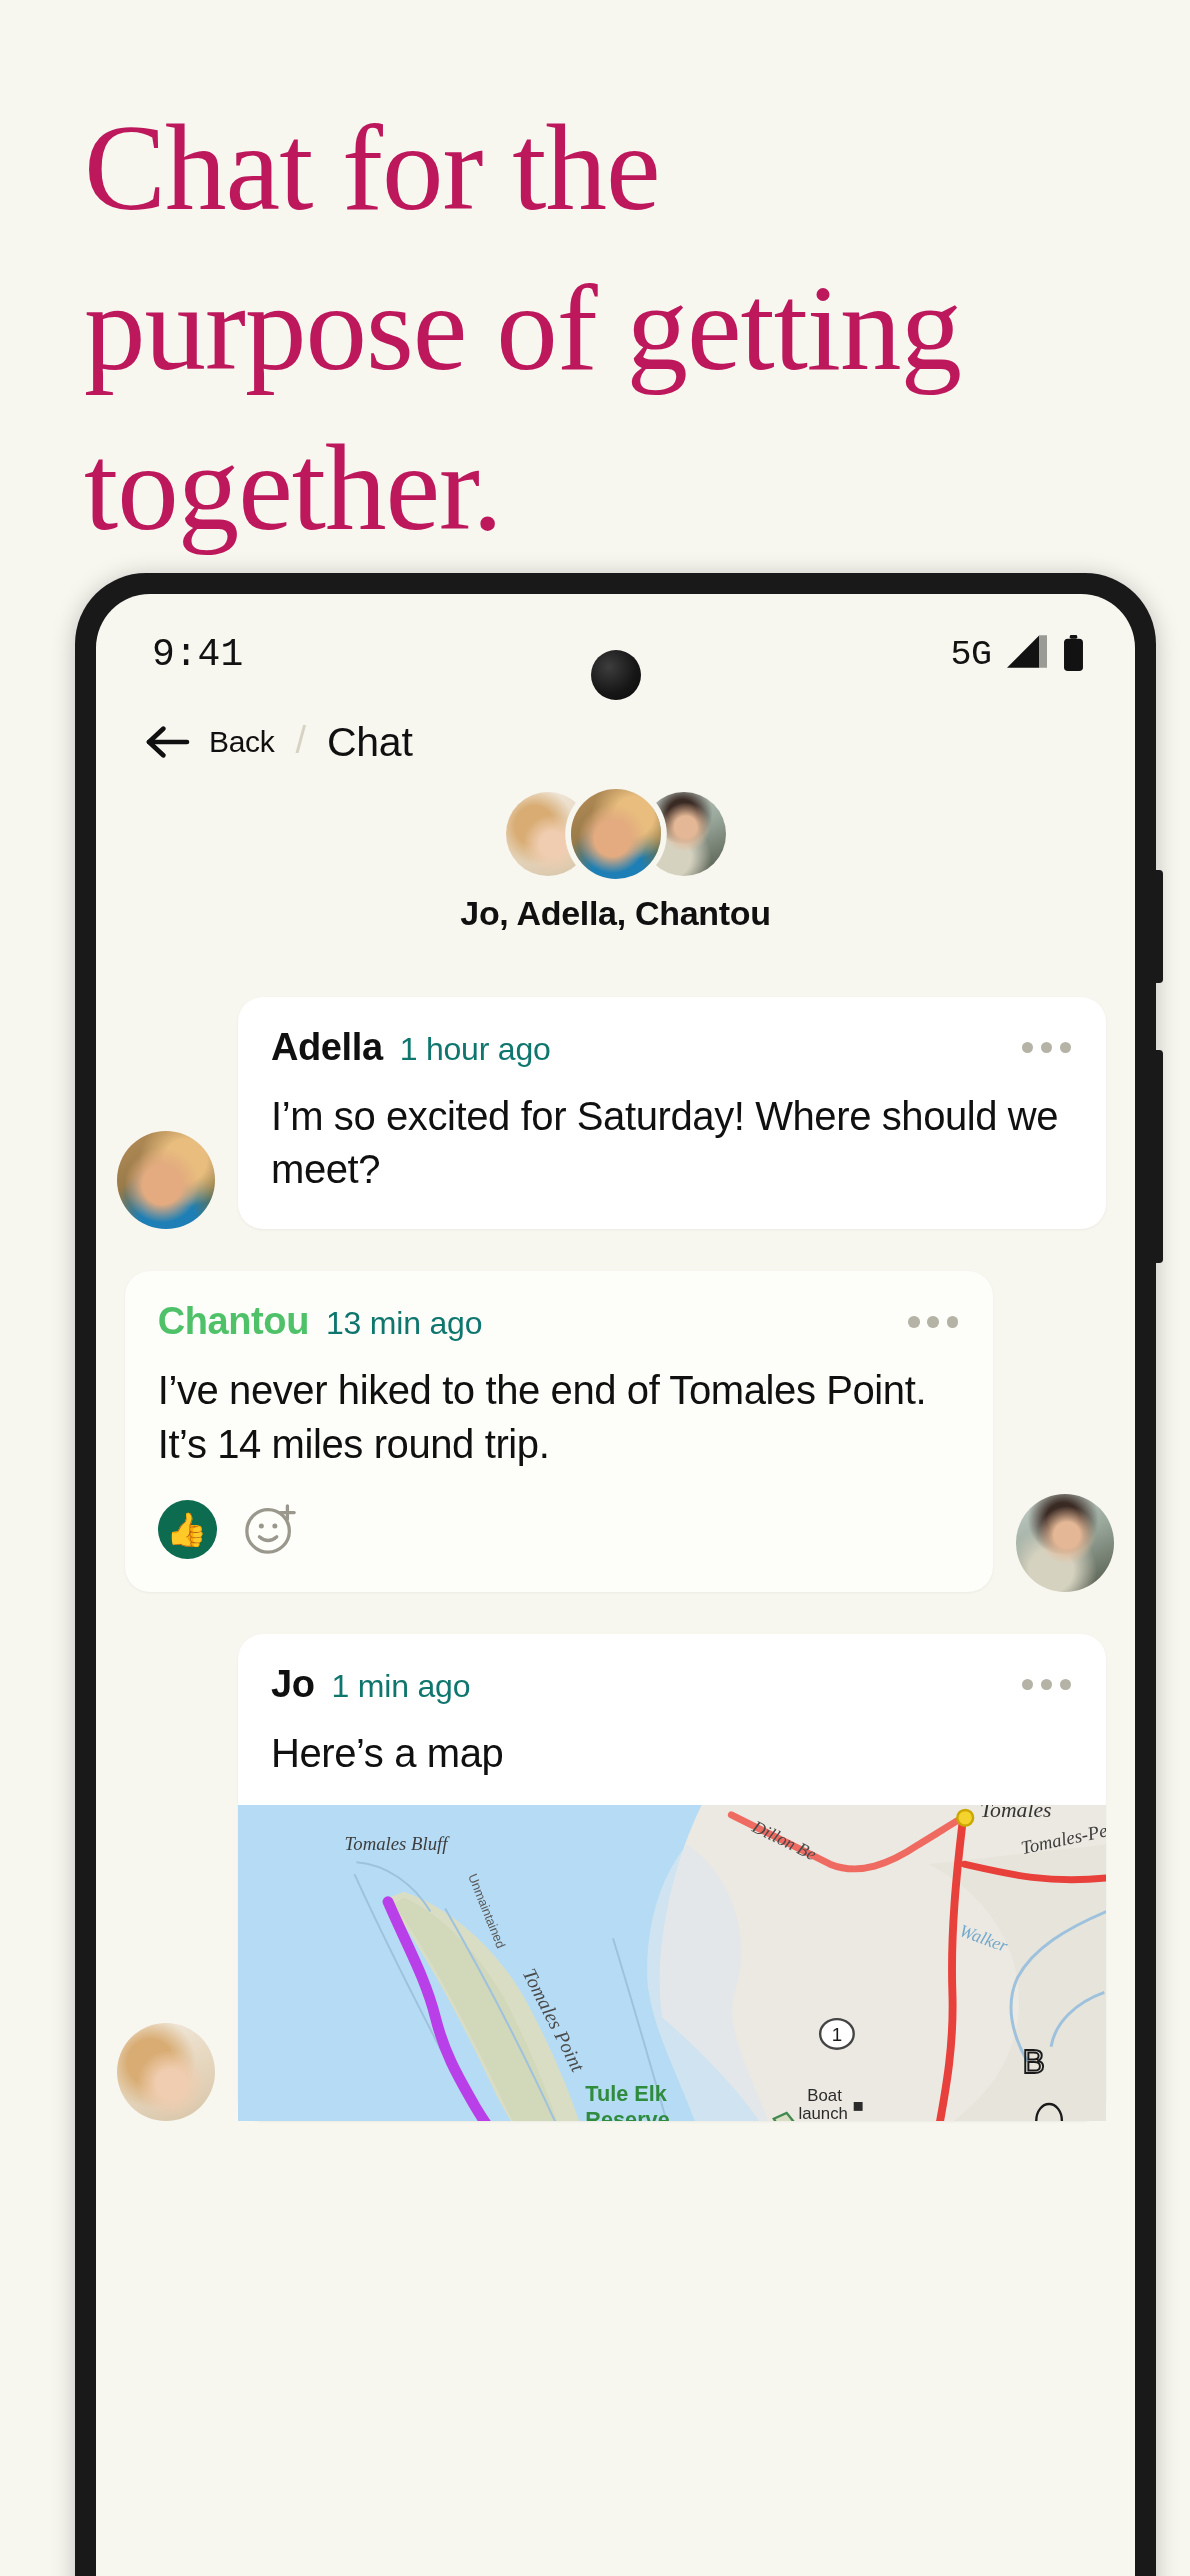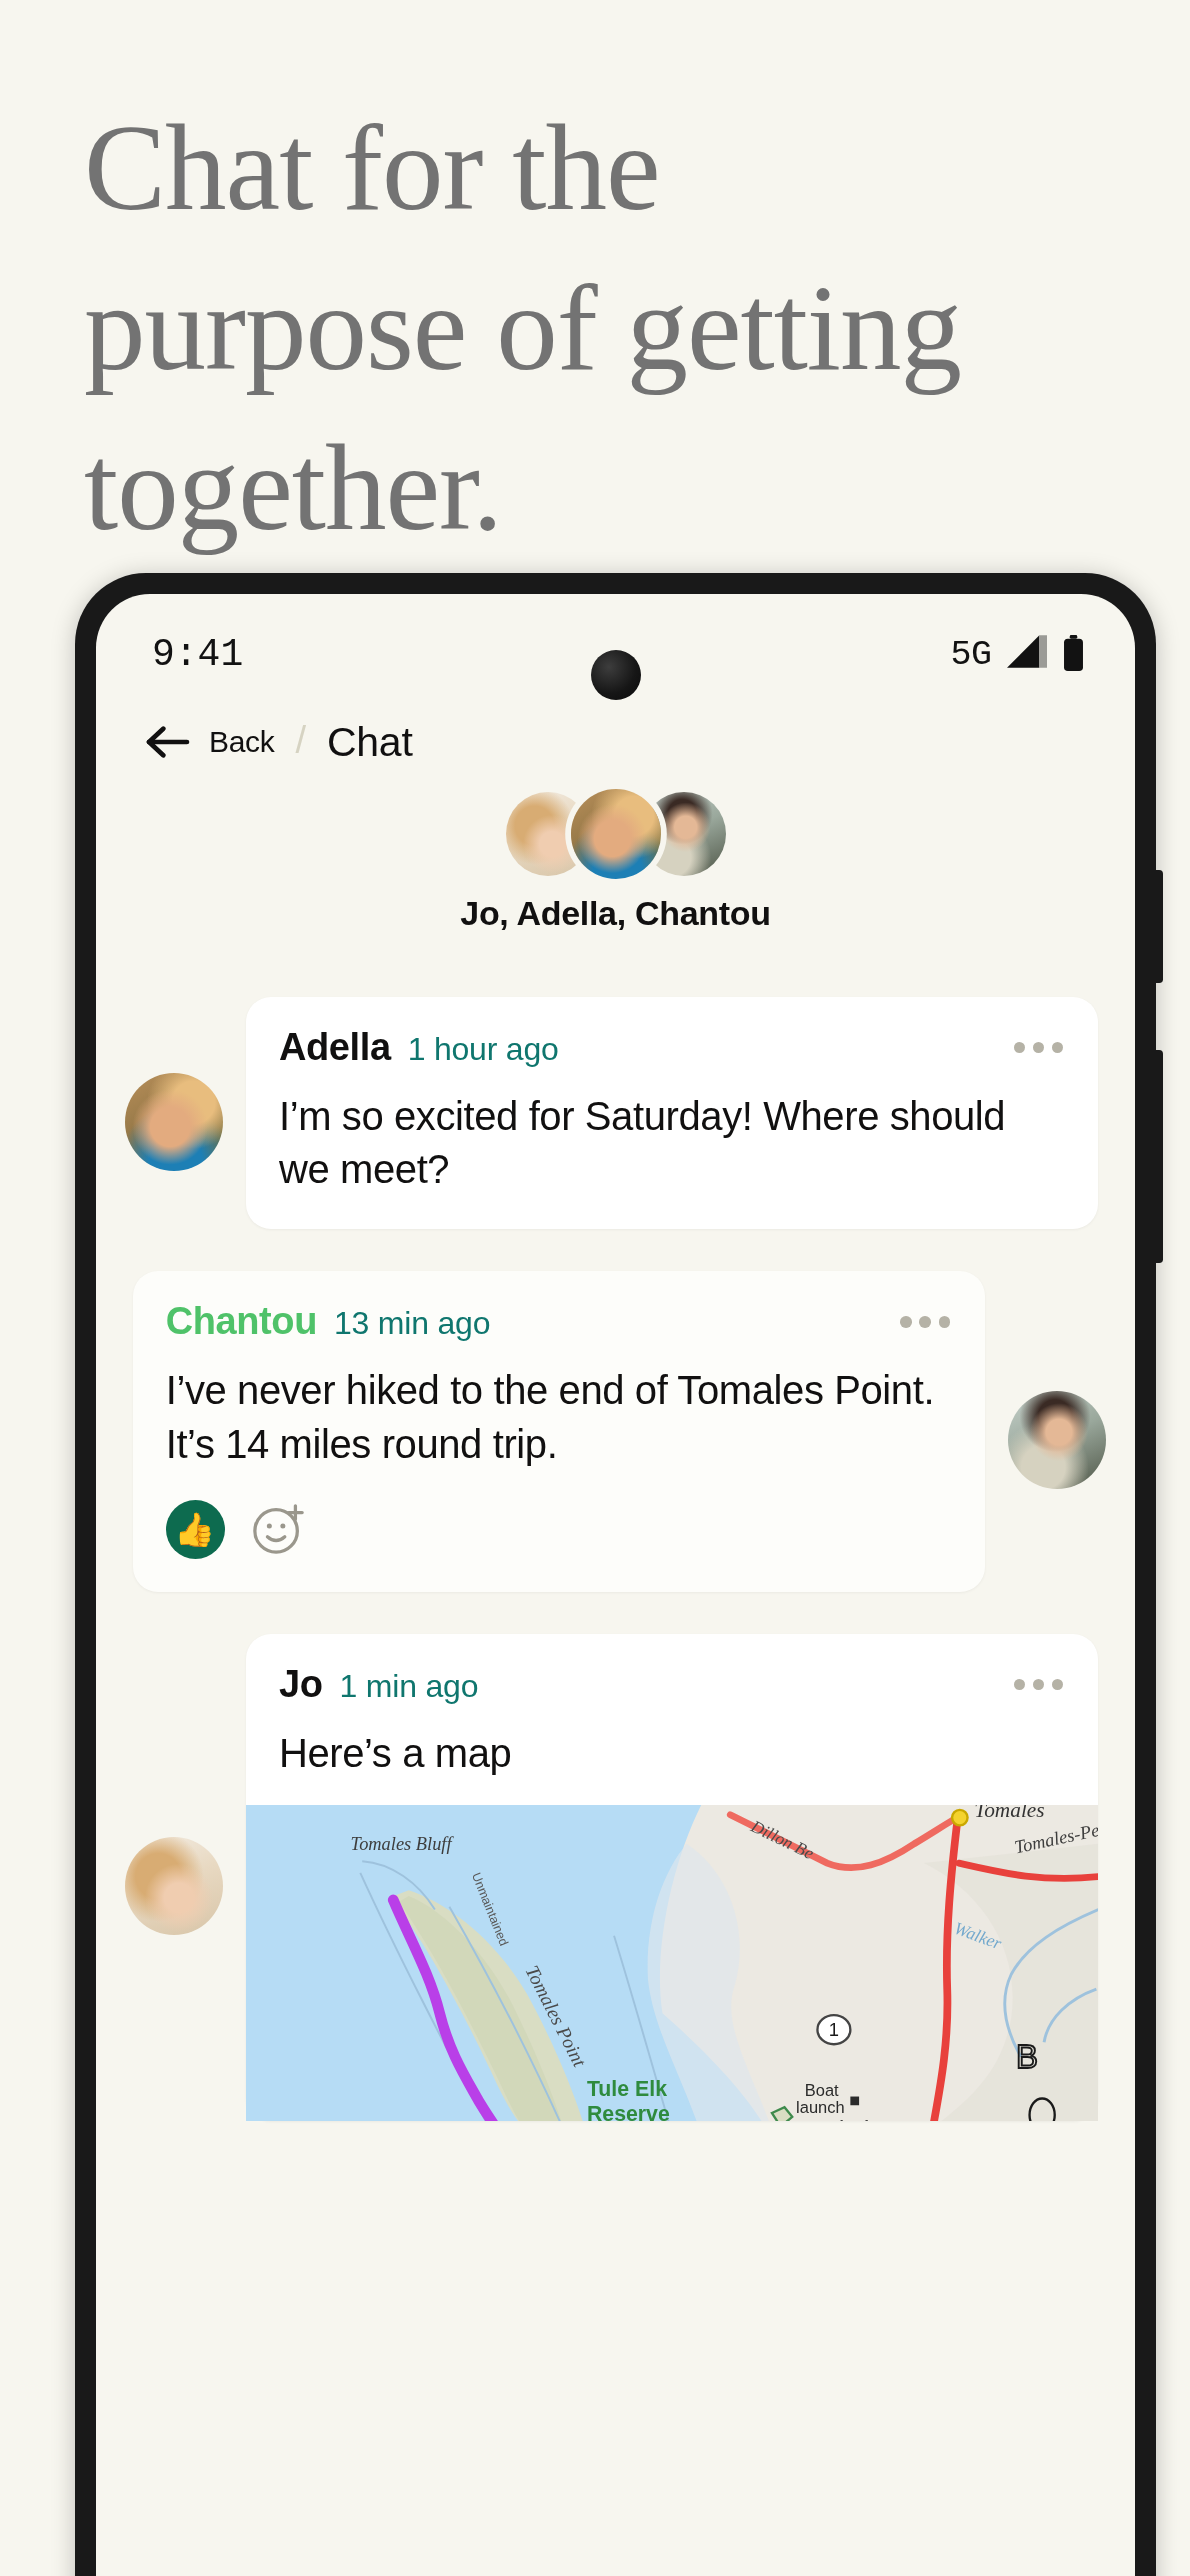--- a/index.html
+++ b/index.html
@@ -24,21 +24,21 @@
   
   .headline {
     position: absolute;
     left: 84px;
     top: 88px;
     width: 968px;
     font-family: "Liberation Serif", "DejaVu Serif", serif;
     font-size: 123px;
     line-height: 1.30;
     letter-spacing: -1px;
-    color: #737373;
+    color: #be185d;
     font-weight: 400;
   }
   .headline .ln { display: block; white-space: nowrap; }
 
   
   .phone {
     position: absolute;
     left: 75px;
     top: 573px;
     width: 1081px;
@@ -202,22 +202,22 @@
   }
 
   
   .thread {
     position: absolute;
     left: 0; top: 403px;
     width: 100%;
   }
   .msg-row {
     display: flex;
-    align-items: center;
-    padding: 0 29px;
+    align-items: flex-end;
+    padding: 0 21px;
     margin-bottom: 42px;
   }
   .msg-row.right { flex-direction: row-reverse; }
 
   .msg-avatar {
     flex: 0 0 auto;
     width: 98px; height: 98px;
     border-radius: 50%;
     background-size: cover;
     background-position: center;

